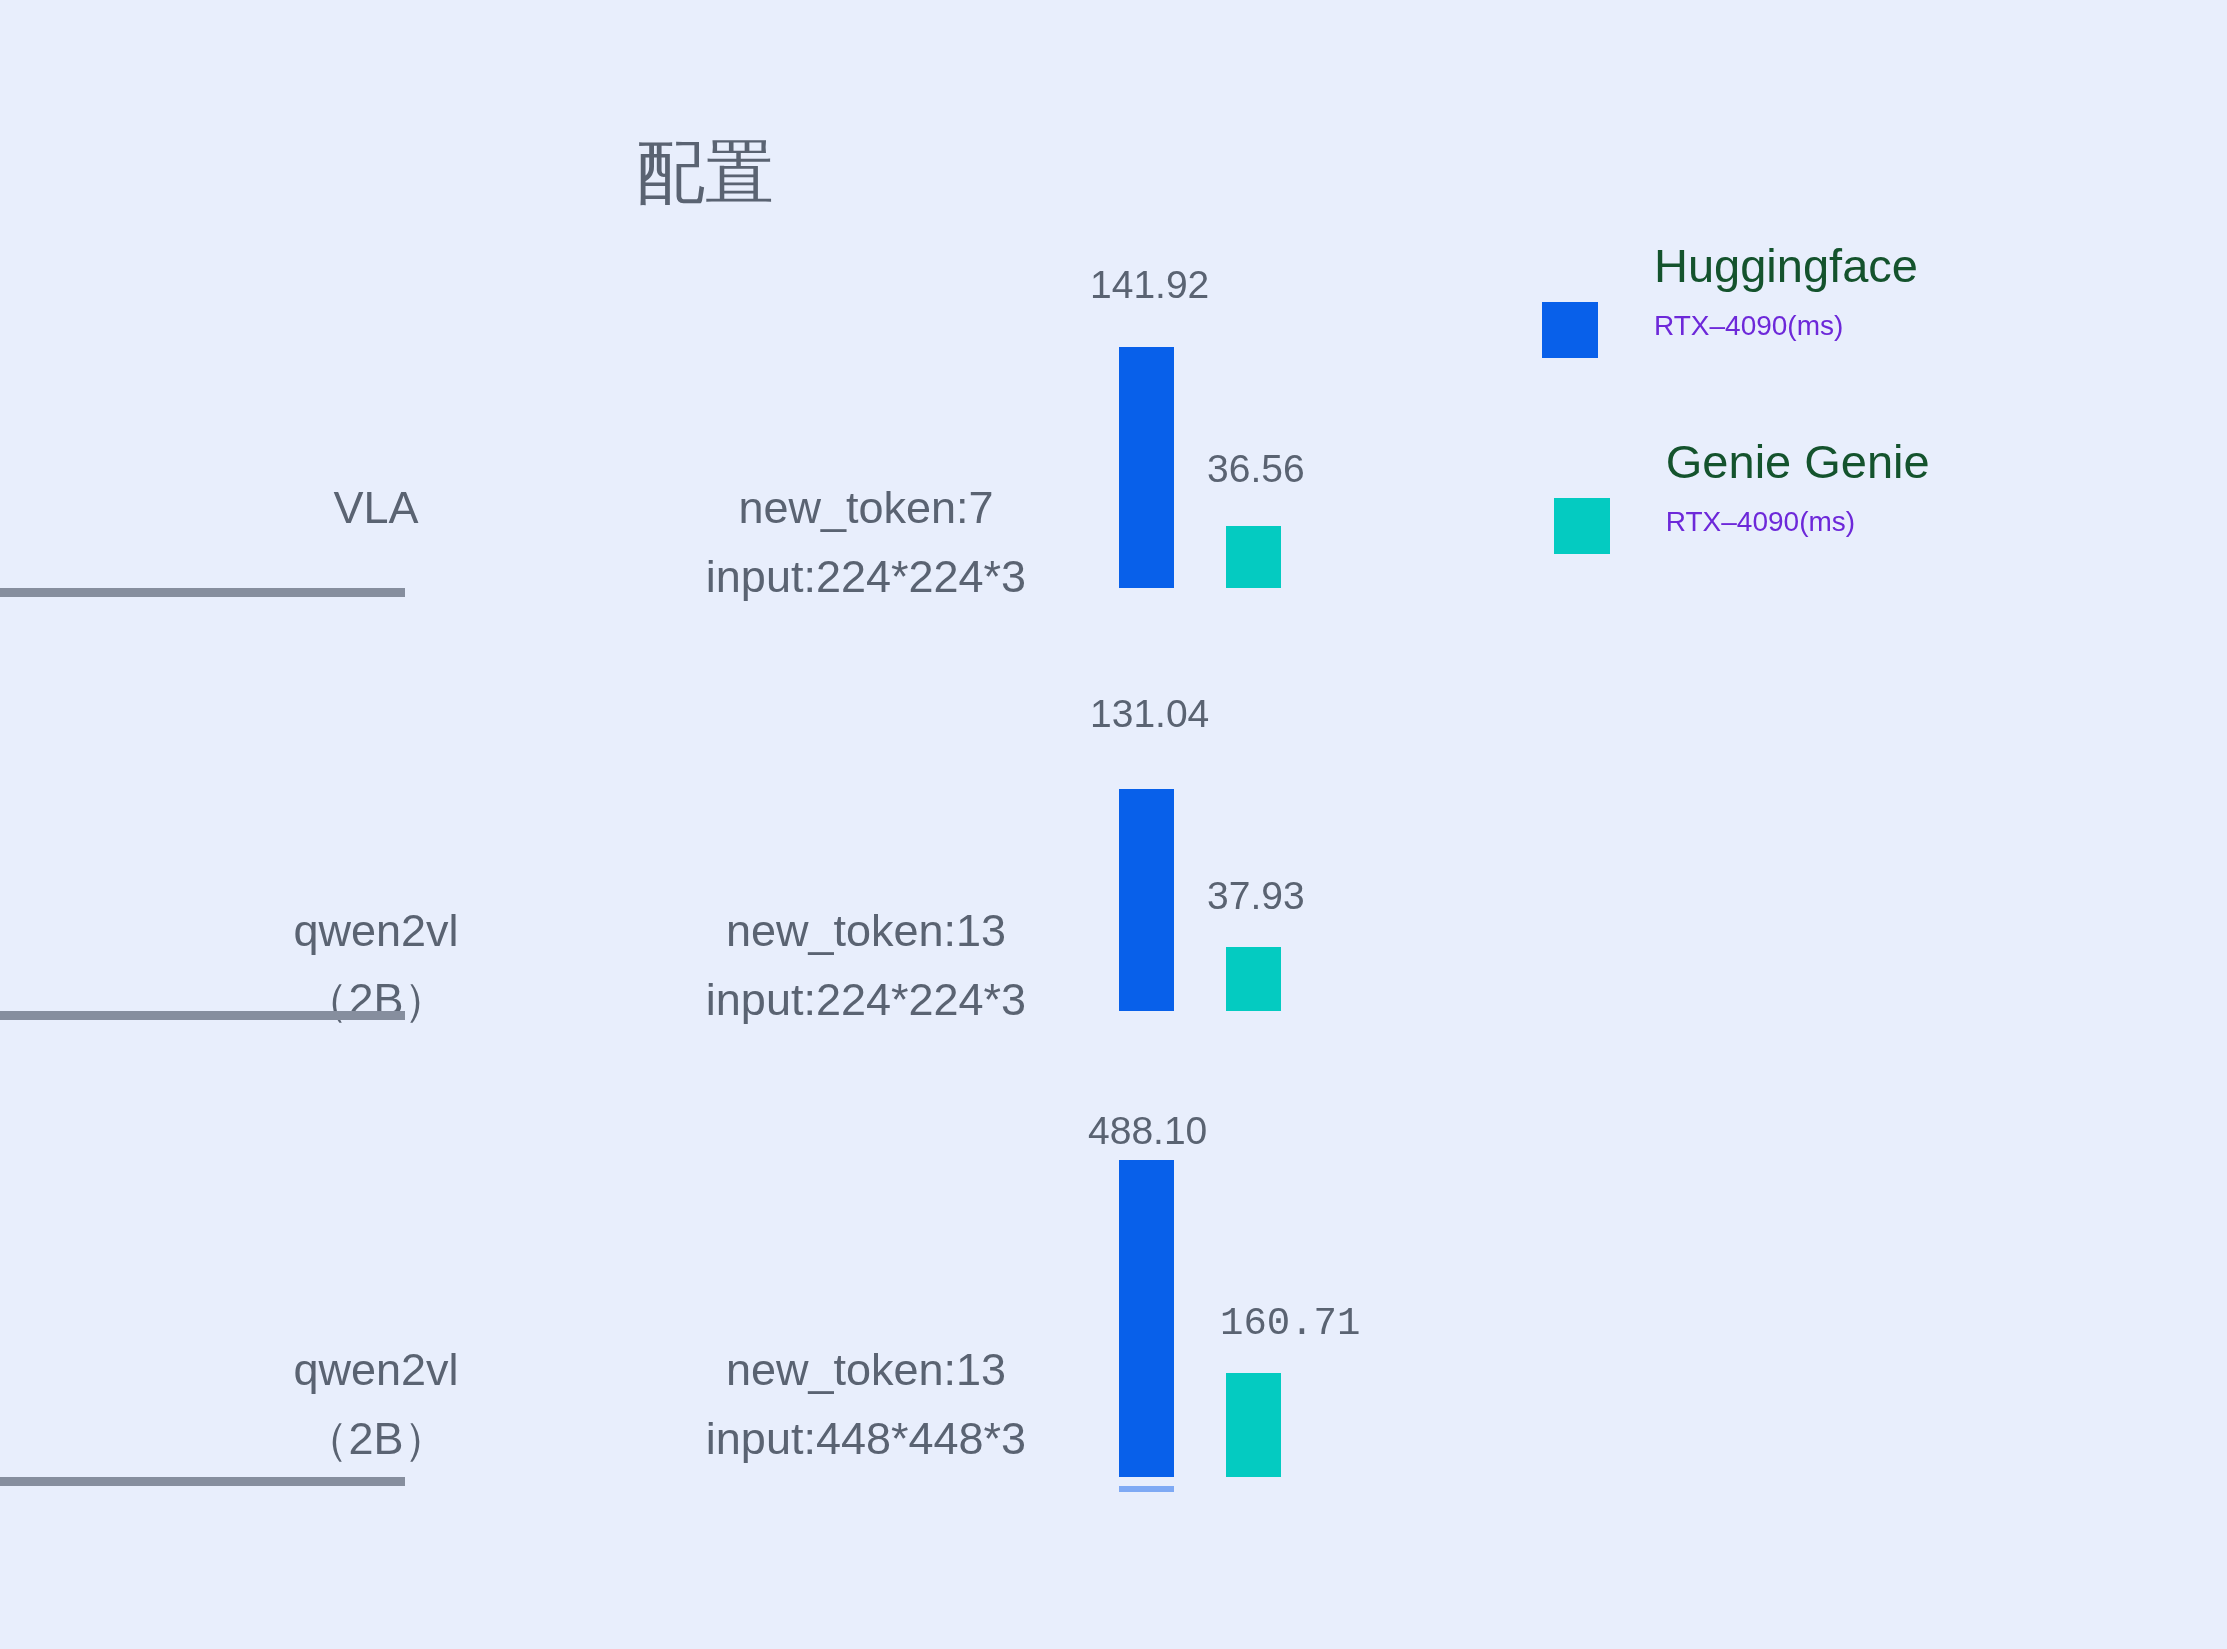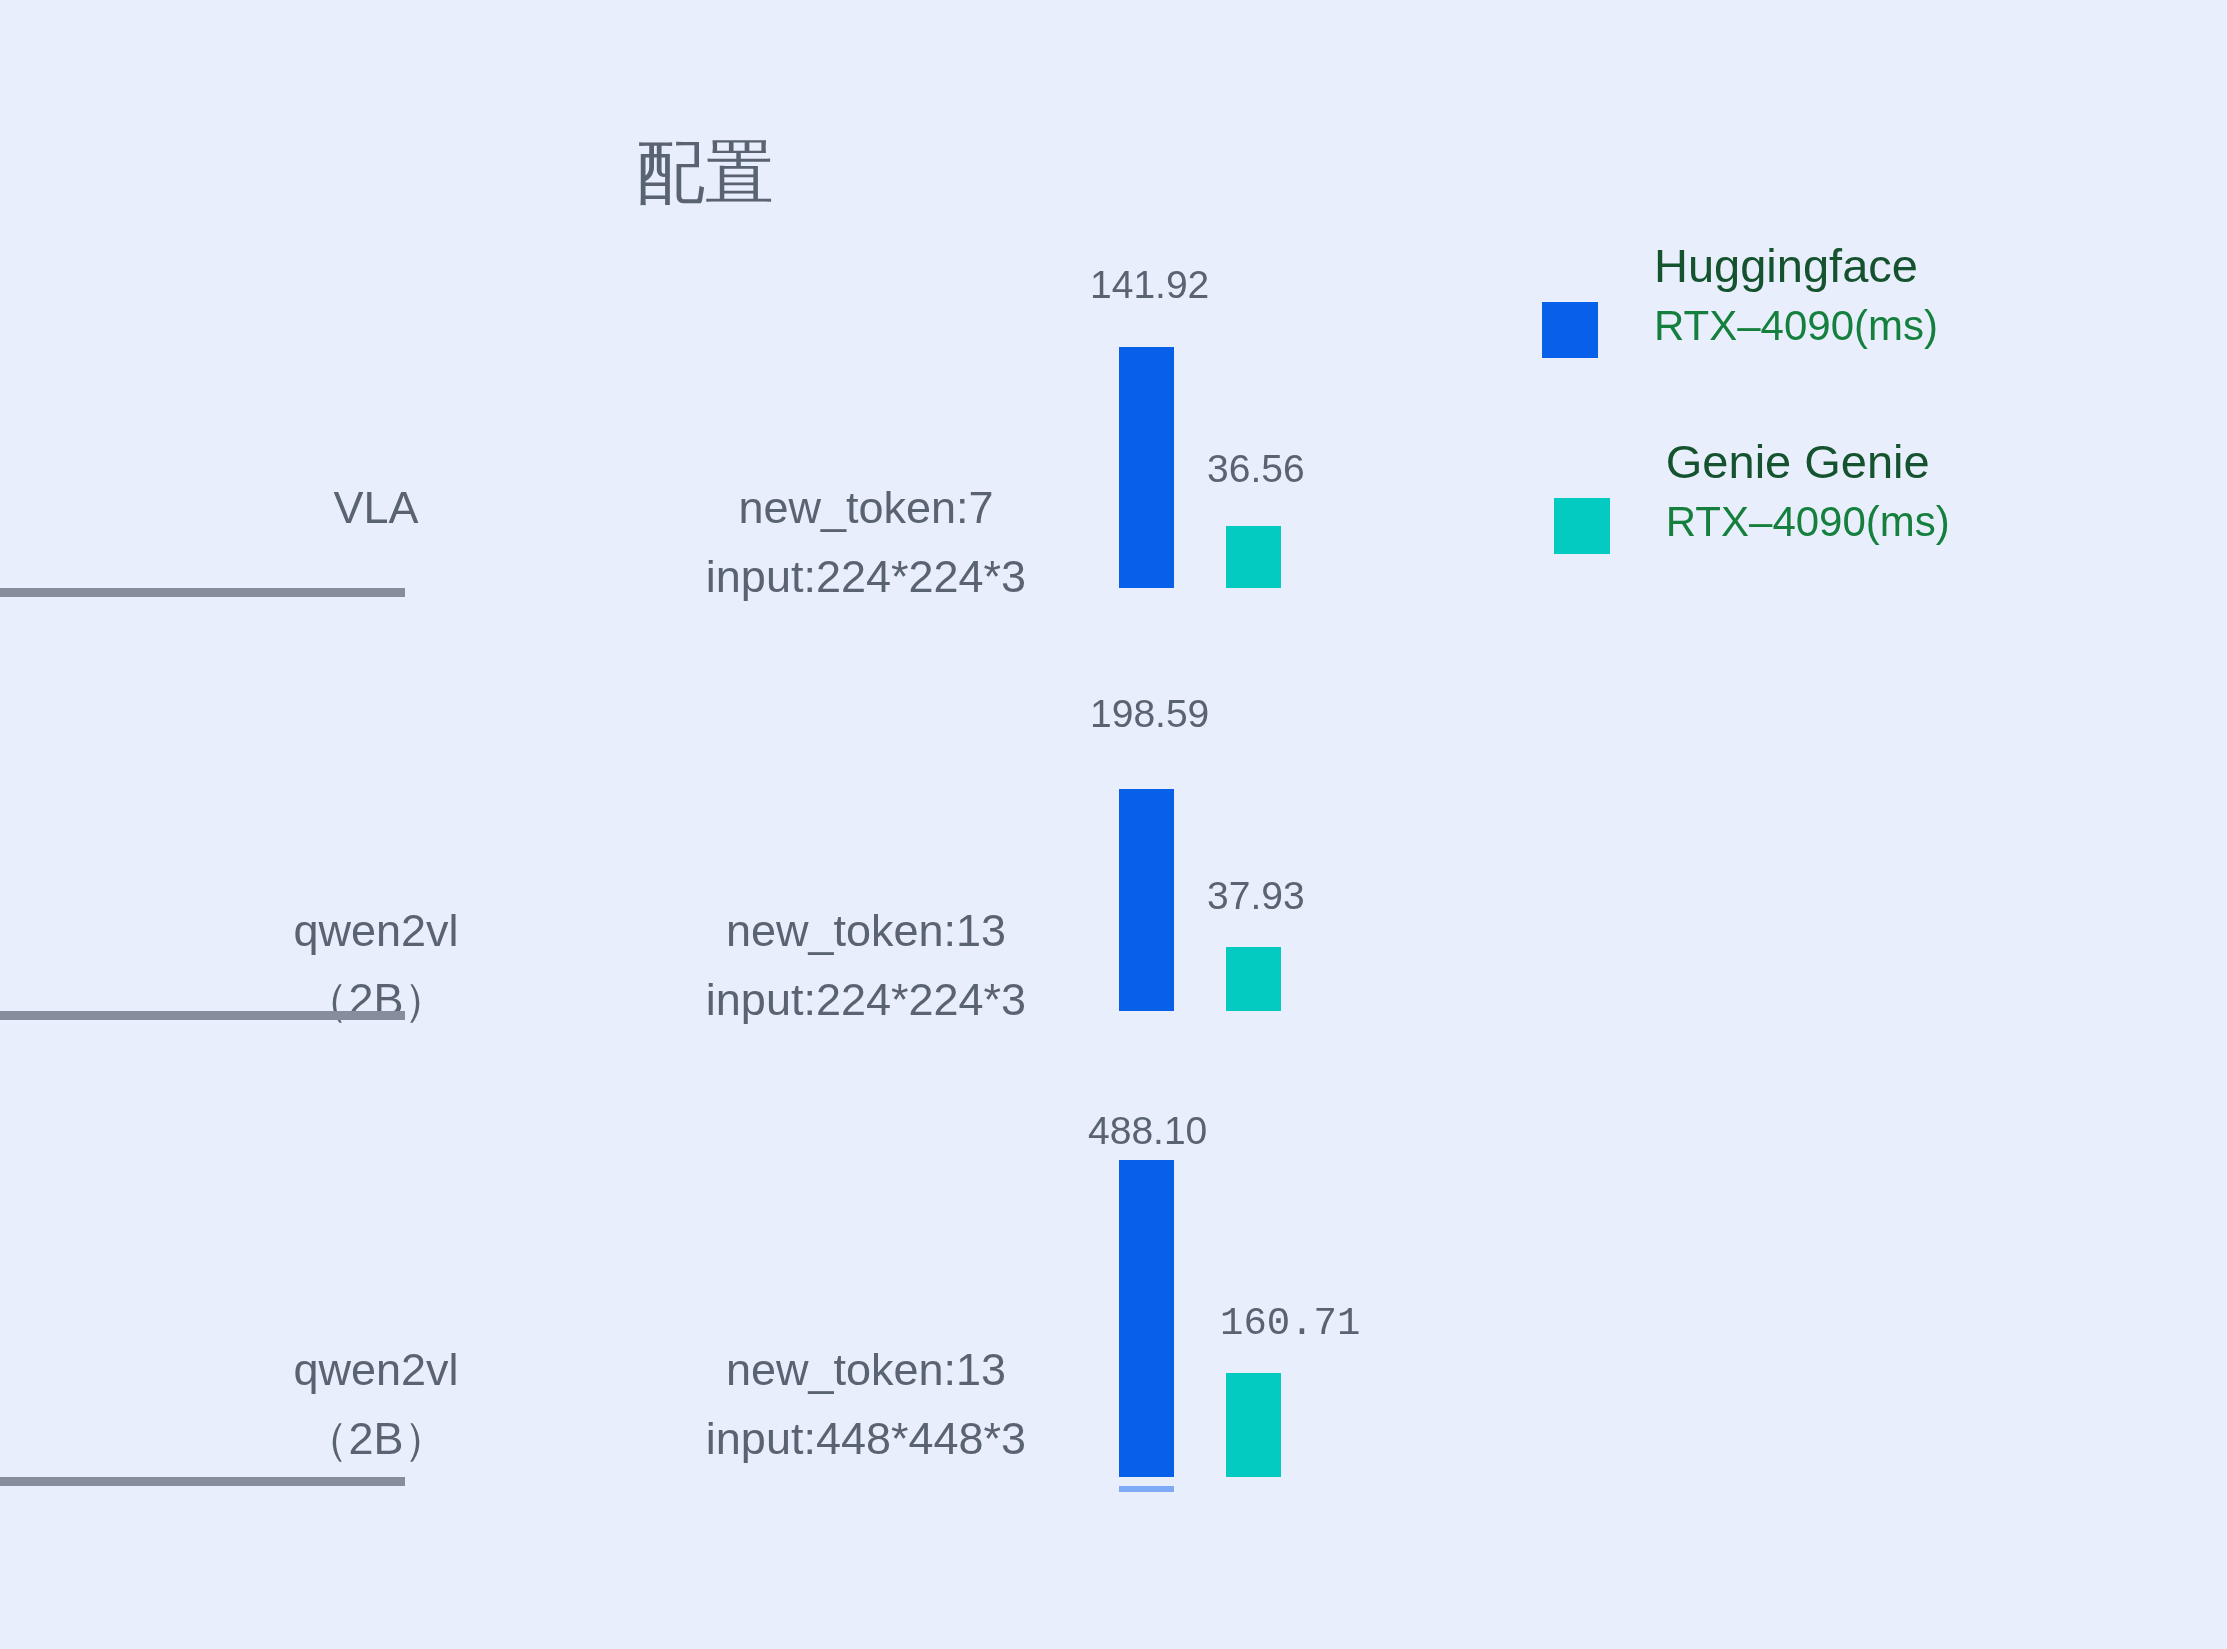--- a/index.html
+++ b/index.html
@@ -106,23 +106,23 @@
 
   .legend-text { position:absolute; left:118px; top:0; white-space:nowrap; }
   .legend-name {
     display:block;
     font-size:47px;
     line-height:61px;
     color:#14532d;
   }
   .legend-sub {
     display:block;
-    font-size:42px;
+    font-size:28px;
     line-height:60px;
-    color:#15803d;
+    color:#6d28d9;
   }
 </style>
 </head>
 <body>
 
 <div class="page">
 
   <div class="col-header" id="hdr-config">配置</div>
 
   <div class="row" id="row-0">
@@ -152,21 +152,21 @@
       <span class="l1">new_token:13</span>
       <span class="l2">input:224*224*3</span>
     </div>
   </div>
 
   <div class="bar-wrap" id="bars-1">
     <div class="bar blue" style="height:222px;"></div>
     <div class="bar teal" style="height:64px;"></div>
   </div>
   <div class="axis-line" id="axis-1"></div>
-  <div class="val-label" id="val-1-0">198.59</div>
+  <div class="val-label" id="val-1-0">131.04</div>
   <div class="val-label" id="val-1-1">37.93</div>
 
   <div class="row" id="row-2">
     <div class="cell-model">
       <span class="l1">qwen2vl</span>
       <span class="l2">（2B）</span>
     </div>
     <div class="cell-config">
       <span class="l1">new_token:13</span>
       <span class="l2">input:448*448*3</span>

